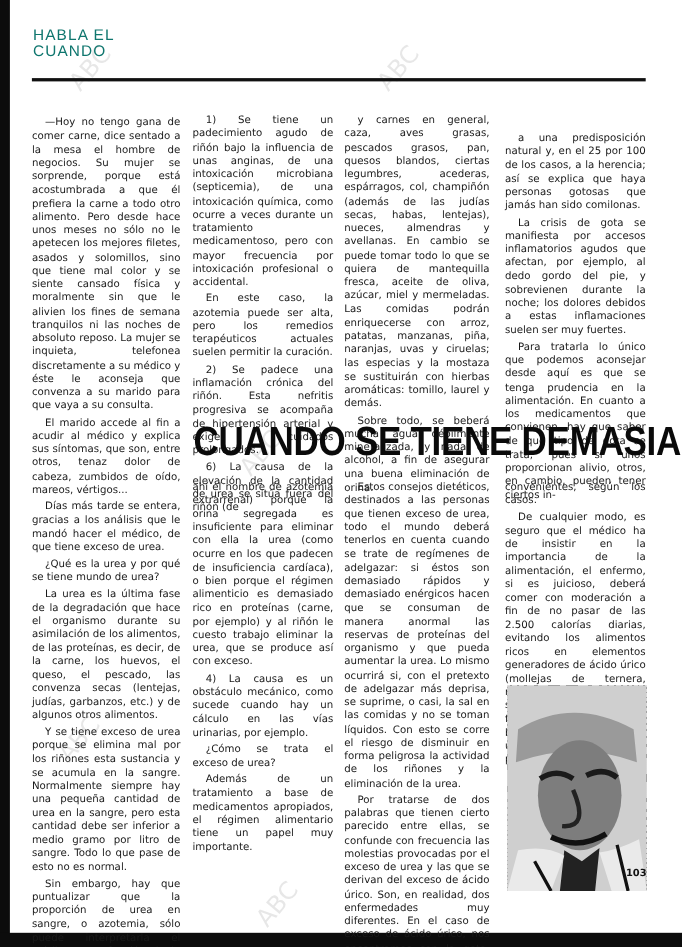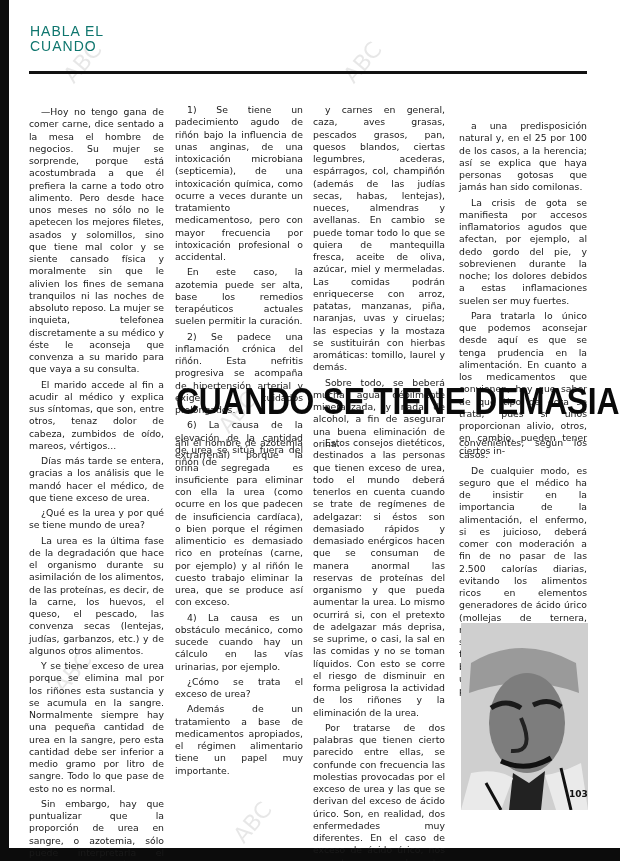--- a/index.html
+++ b/index.html
@@ -42,21 +42,21 @@
   <p>Días más tarde se entera, gracias a los análisis que le mandó hacer el médico, de que tiene exceso de urea.</p>
   <p>¿Qué es la urea y por qué se tiene mundo de urea?</p>
   <p>La urea es la última fase de la degradación que hace el organismo durante su asimilación de los alimentos, de las proteínas, es decir, de la carne, los huevos, el queso, el pescado, las convenza secas (lentejas, judías, garbanzos, etc.) y de algunos otros alimentos.</p>
   <p>Y se tiene exceso de urea porque se elimina mal por los riñones esta sustancia y se acumula en la sangre. Normalmente siempre hay una pequeña cantidad de urea en la sangre, pero esta cantidad debe ser inferior a medio gramo por litro de sangre. Todo lo que pase de esto no es normal.</p>
   <p>Sin embargo, hay que puntualizar que la proporción de urea en sangre, o azotemia, sólo puede interpretarla el médico y en función de la causa de esta azotemia; en ciertos casos un gramo de urea es menos grave que, en otros casos, 0,60 gramos.</p>
 
 </div>
 
 <div class="col" style="left:175px;top:104px;width:128px;">
   <p>1) Se tiene un padecimiento agudo de riñón bajo la influencia de unas anginas, de una intoxicación microbiana (septicemia), de una intoxicación química, como ocurre a veces durante un tratamiento medicamentoso, pero con mayor frecuencia por intoxicación profesional o accidental.</p>
-  <p>En este caso, la azotemia puede ser alta, base los remedios terapéuticos actuales suelen permitir la curación.</p>
+  <p>En este caso, la azotemia puede ser alta, pero los remedios terapéuticos actuales suelen permitir la curación.</p>
   <p>2) Se padece una inflamación crónica del riñón. Esta nefritis progresiva se acompaña de hipertensión arterial y exige cuidados prolongados.</p>
   <p>6) La causa de la elevación de la cantidad de urea se sitúa fuera del riñón (de</p>
 </div>
 
 <div class="col" style="left:313px;top:104px;width:132px;">
   <p>y carnes en general, caza, aves grasas, pescados grasos, pan, quesos blandos, ciertas legumbres, acederas, espárragos, col, champiñón (además de las judías secas, habas, lentejas), nueces, almendras y avellanas. En cambio se puede tomar todo lo que se quiera de mantequilla fresca, aceite de oliva, azúcar, miel y mermeladas. Las comidas podrán enriquecerse con arroz, patatas, manzanas, piña, naranjas, uvas y ciruelas; las especias y la mostaza se sustituirán con hierbas aromáticas: tomillo, laurel y demás.</p>
   <p>Sobre todo, se beberá mucha agua débilmente mineralizada, y nada de alcohol, a fin de asegurar una buena eliminación de orina.</p>
 </div>
 
 <div class="col" style="left:459px;top:104px;width:128px;margin-top:16px;">

